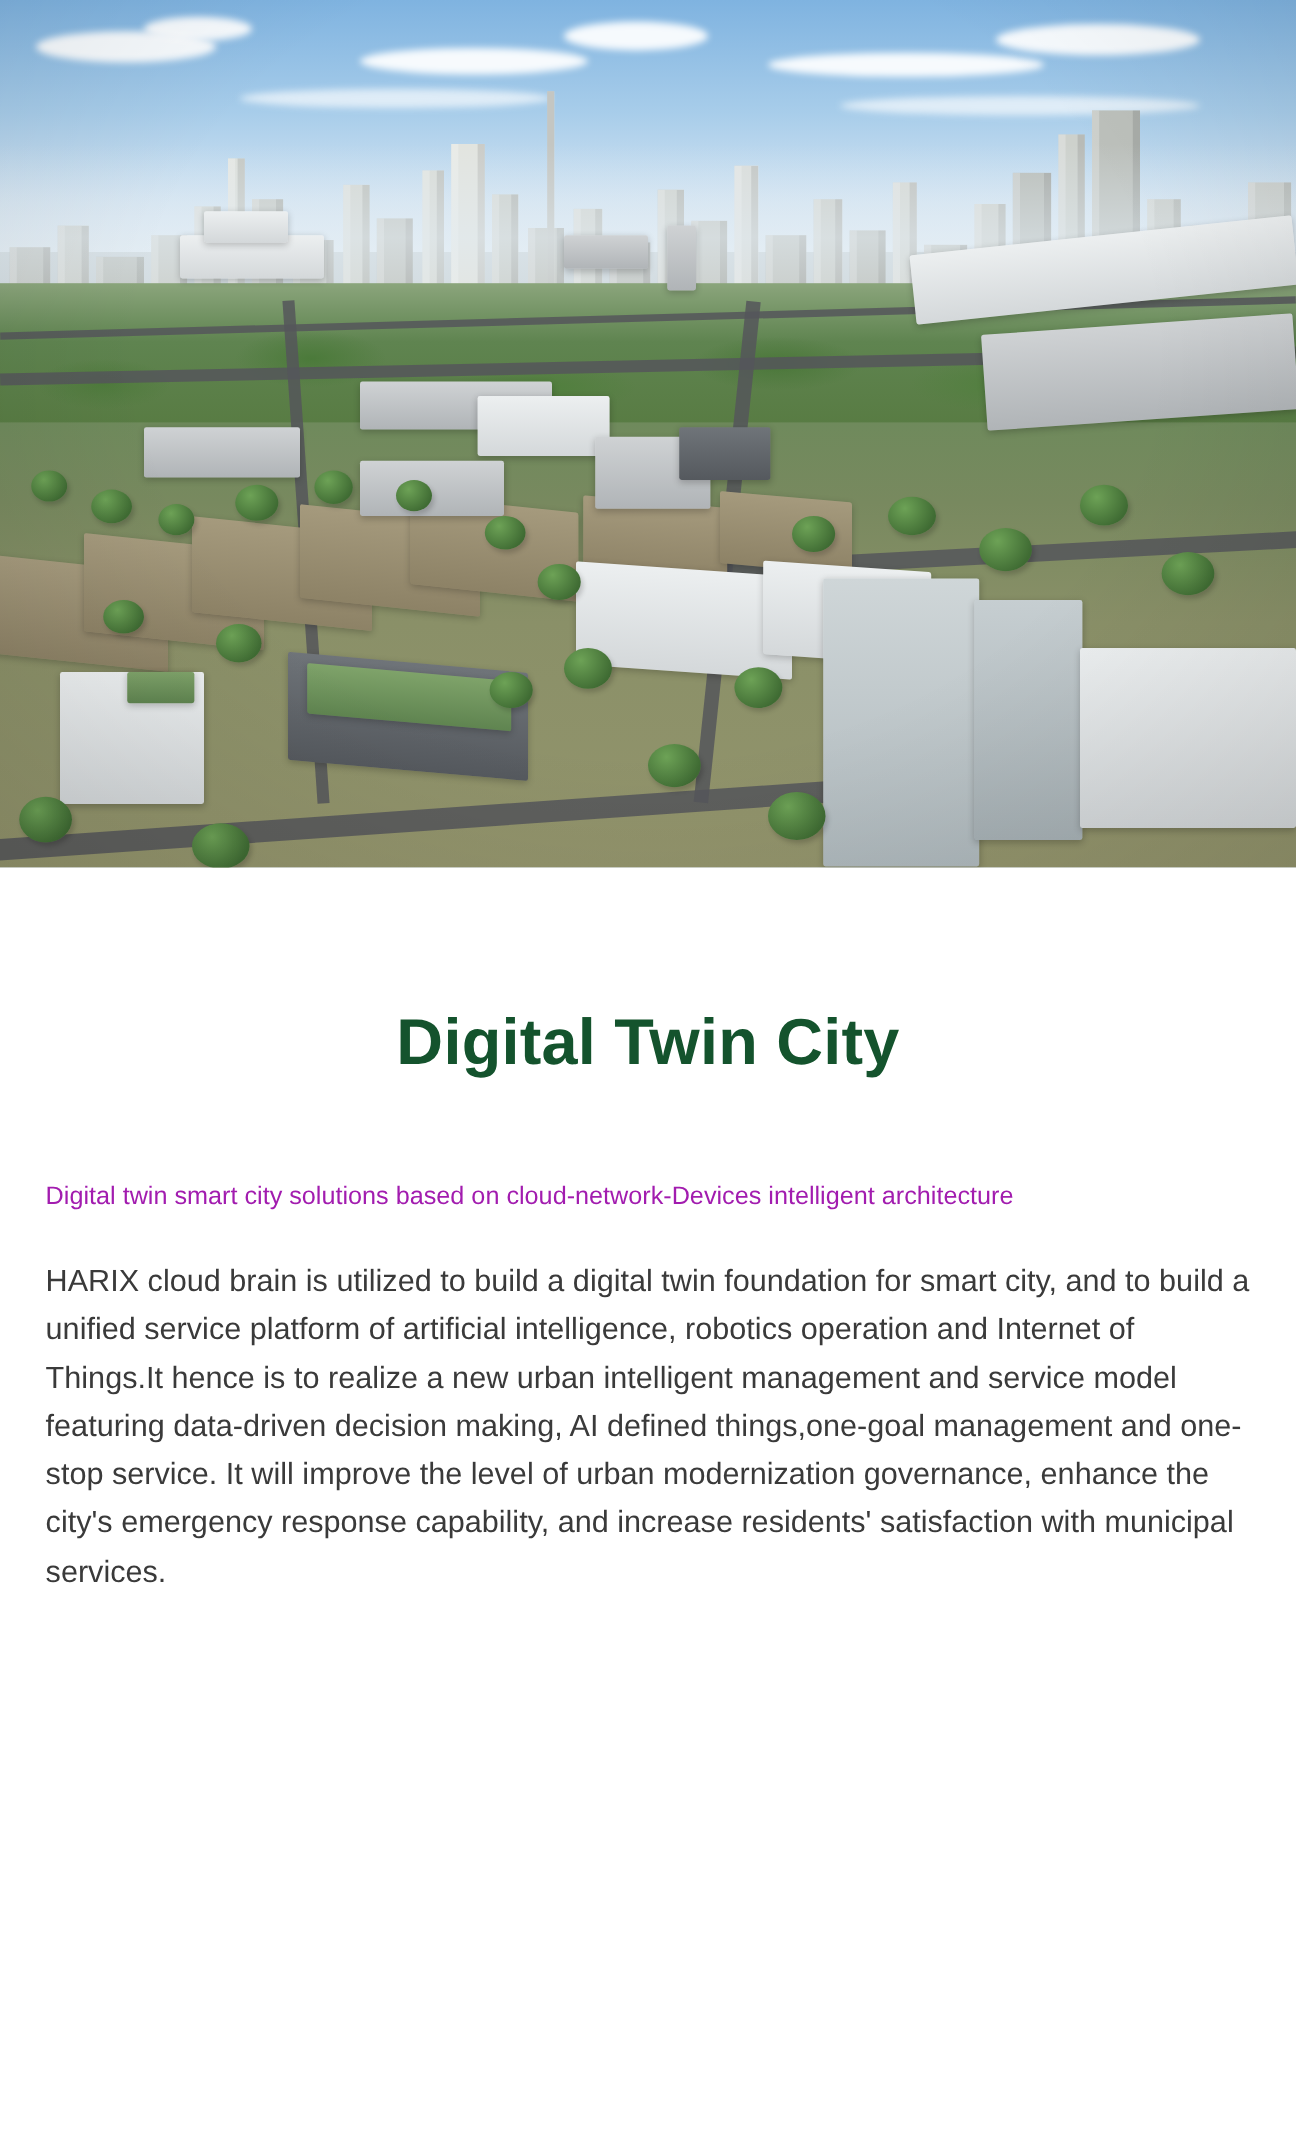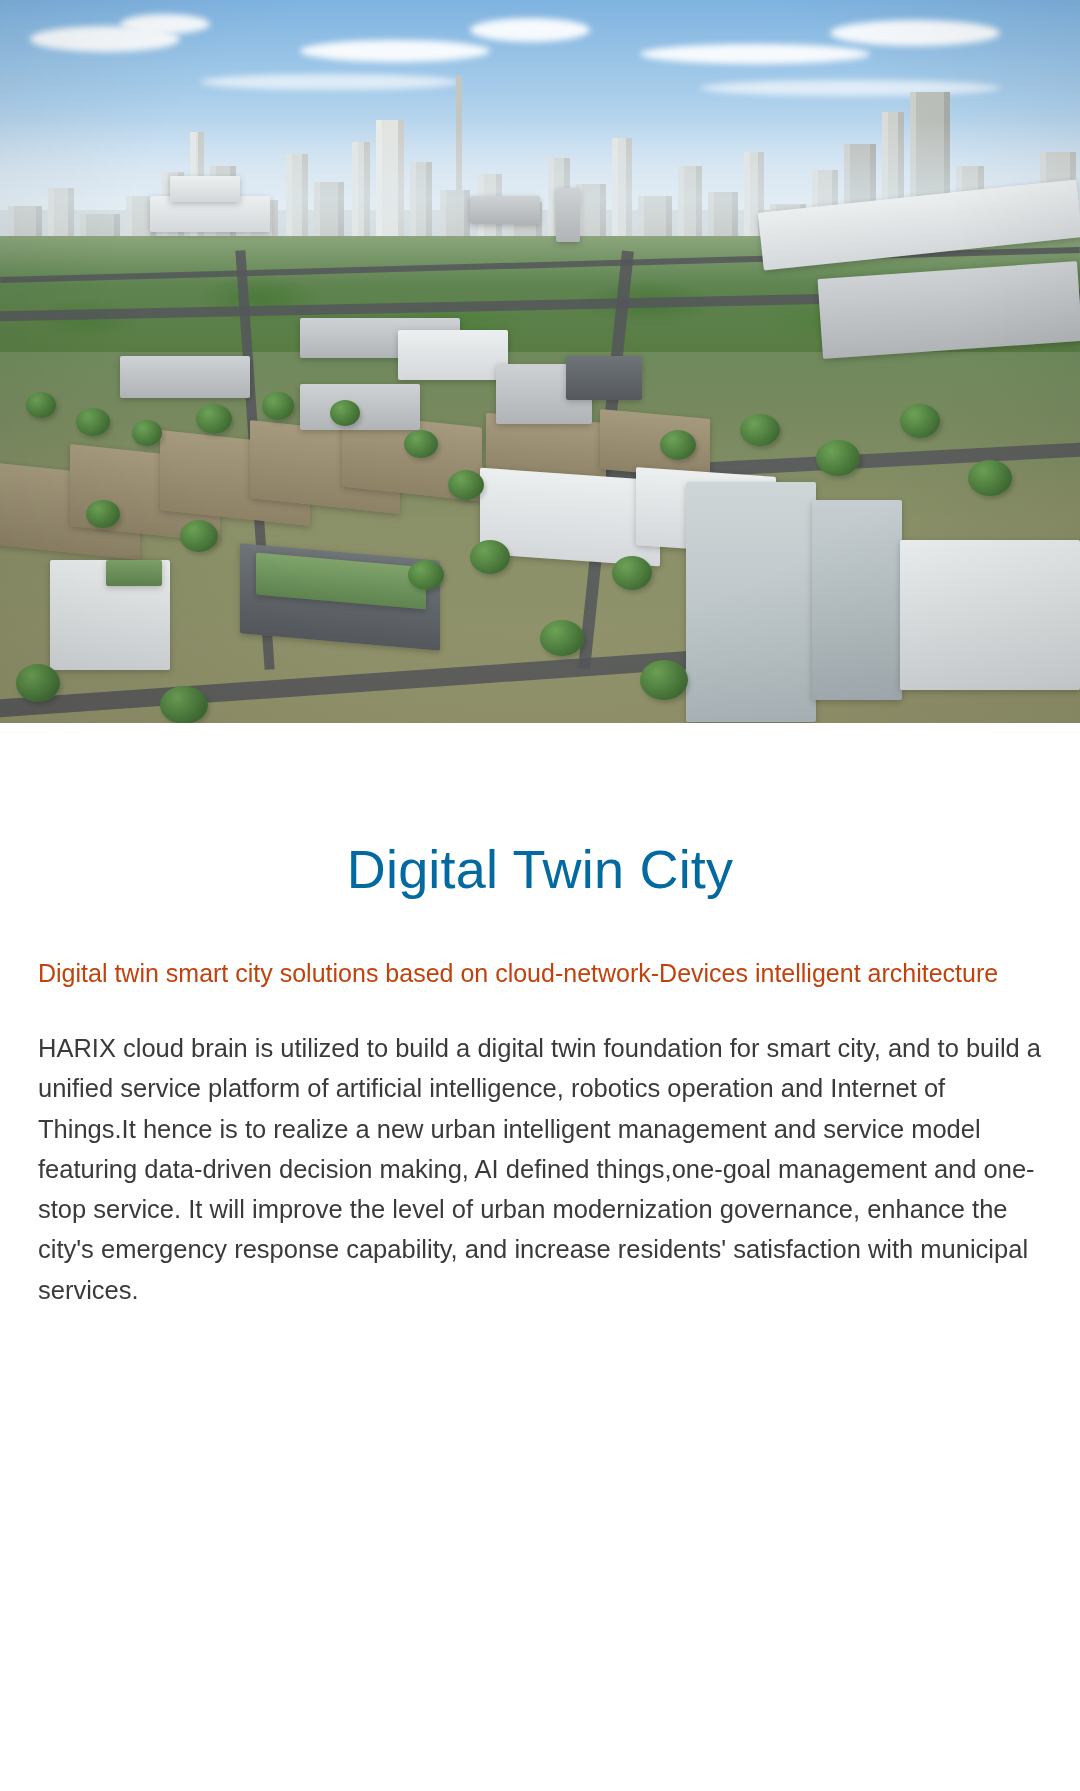--- a/index.html
+++ b/index.html
@@ -120,30 +120,30 @@
     pointer-events: none;
   }
 
   
   .content {
     padding: 0 38px;
   }
   .title {
     text-align: center;
     font-size: 54px;
-    font-weight: 400;
-    color: #0369a1;
+    font-weight: 700;
+    color: #14532d;
     margin: 115px 0 0 0;
     letter-spacing: .2px;
   }
   .lede {
-    font-size: 25px;
+    font-size: 21px;
     line-height: 1.48;
-    color: #c2410c;
-    margin: 55px 0 0 0;
+    color: #a21caf;
+    margin: 81px 0 0 0;
     max-width: 1010px;
   }
   .para {
     font-size: 25.5px;
     line-height: 1.58;
     color: #3a3a3a;
     margin: 36px 0 0 0;
     max-width: 1010px;
   }
   .para + .para { margin-top: 0; }

